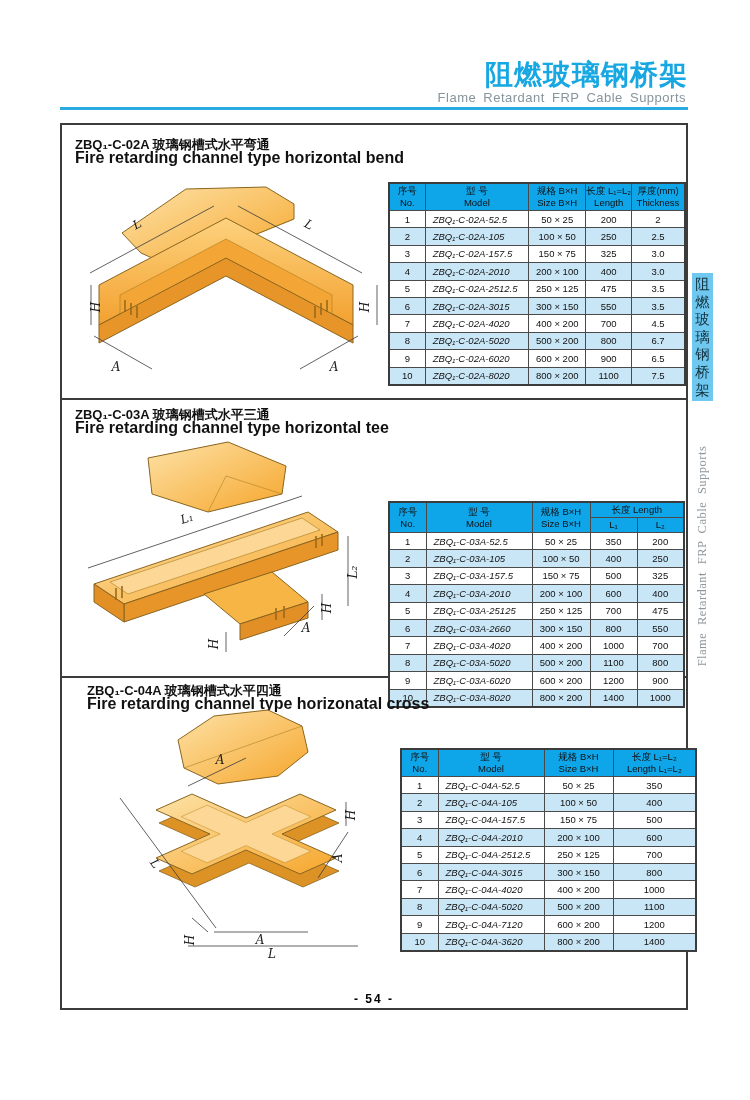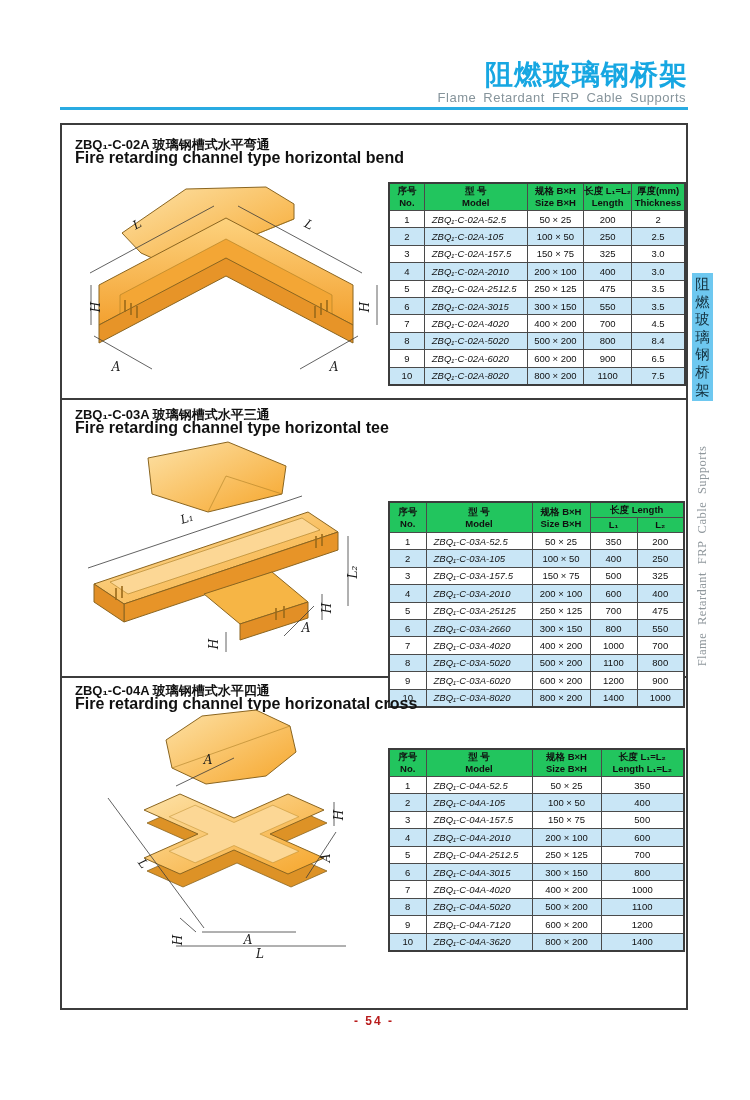--- a/index.html
+++ b/index.html
@@ -12,51 +12,51 @@
   .brand-sub{position:absolute;right:64px;top:90px;font-size:13px;color:#86949b;
              letter-spacing:.5px;word-spacing:3px;}
   .brand-rule{position:absolute;left:60px;width:628px;top:107px;height:3px;background:#29abe2;}
 
   
   #frame{position:absolute;left:60px;top:123px;width:628px;height:887px;
          border:2px solid #3c3c3c;box-sizing:border-box;}
   .section{position:relative;width:100%;box-sizing:border-box;}
   #sec1{height:275px;border-bottom:2px solid #3c3c3c;}
   #sec2{height:278px;border-bottom:2px solid #3c3c3c;}
-  #sec3{height:283px;}
+  #sec3{height:283px;margin-left:12px;}
   .sec-title{position:absolute;left:13px;color:#111;}
   .sec-title .cn{font-size:13px;font-weight:bold;line-height:13px;}
   .sec-title .en{font-size:16px;font-weight:bold;line-height:13px;}
   #sec1 .sec-title{top:13px;} #sec2 .sec-title{top:8px;} #sec3 .sec-title{top:6px;}
   .diagram{position:absolute;}
   #svg1{left:22px;top:48px;} #svg2{left:14px;top:36px;} #svg3{left:22px;top:28px;}
 
   
   .tbl-wrap{position:absolute;}
   #tbl1{left:326px;top:57px;} #tbl2{left:326px;top:101px;} #tbl3{left:326px;top:70px;}
   .dtable{border-collapse:collapse;table-layout:fixed;background:#fff;border:2px solid #3c3c3c;}
   .dtable th,.dtable td{border:1px solid #4a4a4a;text-align:center;font-size:9.5px;
                         color:#101010;padding:0;overflow:hidden;white-space:nowrap;}
-  .dtable th{background:#22c55e;font-weight:bold;padding:1px 0;}
+  .dtable th{background:#0ea5e9;font-weight:normal;padding:1px 0;}
   .dtable th div{line-height:12px;}
   .dtable td{height:16.4px;}
   .dtable tr.alt td{background:#c9e6f6;}
   .dtable td.model{text-align:left;padding-left:7px;font-style:italic;}
 
   
   .side-tab{position:absolute;left:692px;top:273px;width:21px;height:128px;background:#6ec8f0;
             color:#13303e;font-size:14.5px;line-height:17.6px;text-align:center;
             padding-top:3px;box-sizing:border-box;word-break:break-all;}
   .side-en{position:absolute;left:702px;top:556px;transform:translate(-50%,-50%) rotate(-90deg);
            white-space:nowrap;font-family:"Liberation Serif",serif;color:#8f979c;
            font-size:12.5px;letter-spacing:.5px;word-spacing:4px;}
 
   
-  .page-num{position:absolute;left:60px;width:628px;top:1014px;text-align:center;
-            font-size:12px;font-weight:bold;letter-spacing:2px;color:#b91c1c;}
+  .page-num{position:absolute;left:60px;width:628px;top:992px;text-align:center;
+            font-size:12px;font-weight:bold;letter-spacing:2px;color:#000000;}
 
   
   .dim-line{stroke:#3a3a3a;stroke-width:.8;fill:none;}
   .dim{font-family:"DejaVu Serif",serif;font-style:italic;font-size:12px;fill:#1a1a1a;}
   .shape{stroke:#8a6520;stroke-width:1;}
   .crease{stroke:#a97c22;stroke-width:.7;fill:none;opacity:.8;}
 </style>
 </head>
 <body>
 
@@ -202,21 +202,21 @@
                 <td class="model">ZBQ₁-C-02A-4020</td>
                 <td>400 × 200</td>
                 <td>700</td>
                 <td>4.5</td>
               </tr>
               <tr class="alt">
                 <td>8</td>
                 <td class="model">ZBQ₁-C-02A-5020</td>
                 <td>500 × 200</td>
                 <td>800</td>
-                <td>8.4</td>
+                <td>6.7</td>
               </tr>
               <tr>
                 <td>9</td>
                 <td class="model">ZBQ₁-C-02A-6020</td>
                 <td>600 × 200</td>
                 <td>900</td>
                 <td>6.5</td>
               </tr>
               <tr class="alt">
                 <td>10</td>

